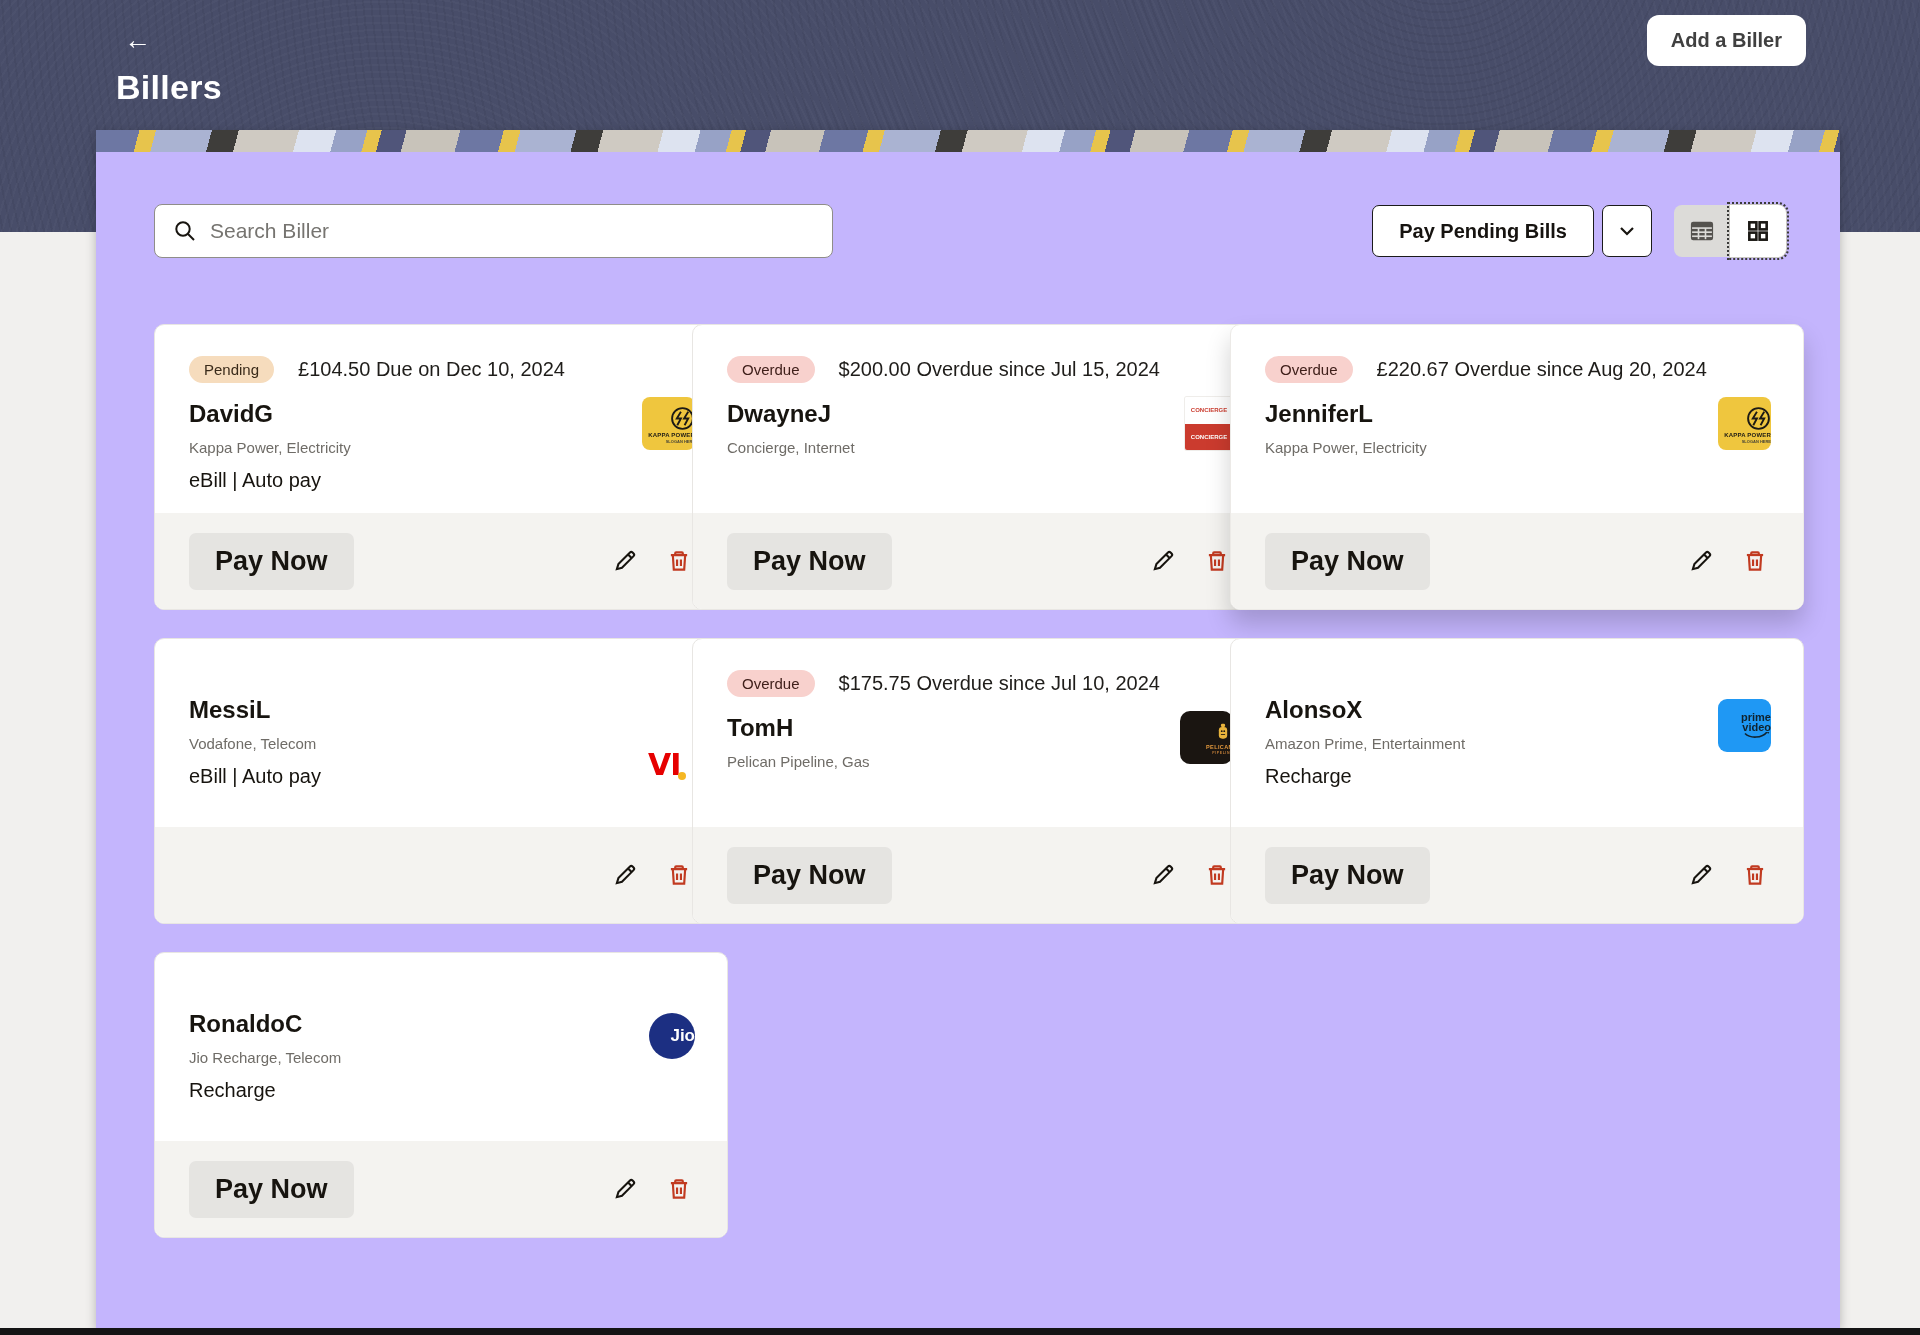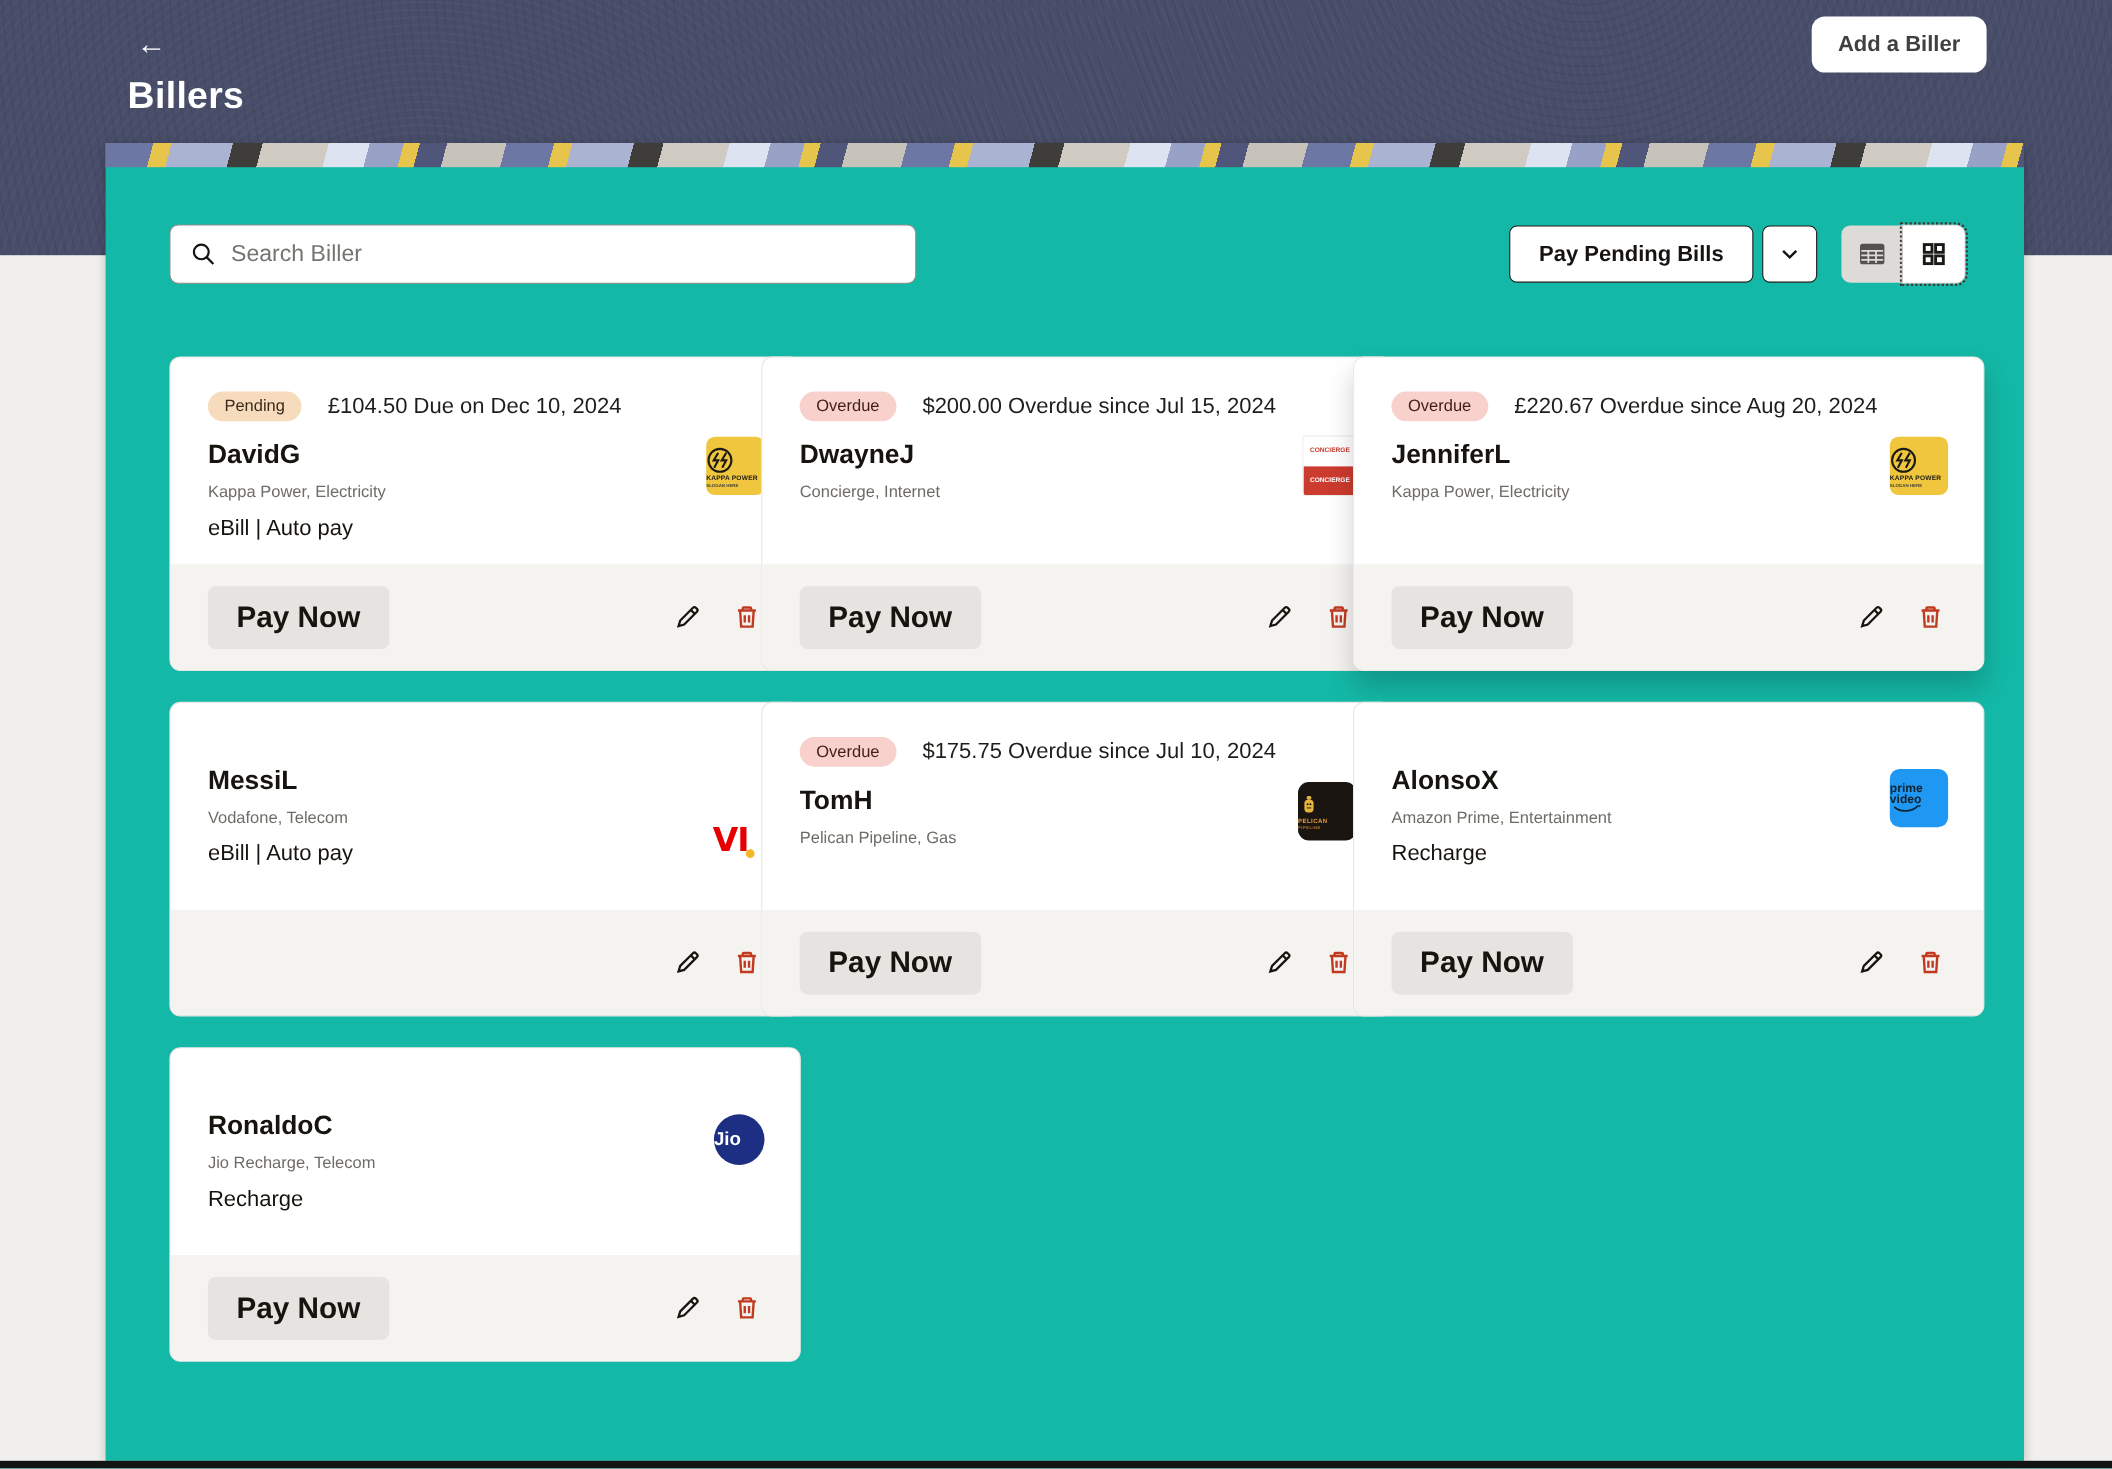--- a/index.html
+++ b/index.html
@@ -29,21 +29,21 @@
   }
   .add-biller-btn{
     position:absolute; right:114px; top:15px; height:51px;
     background:#ffffff; color:#404040; border:none; border-radius:12px;
     font-size:20px; font-weight:bold; padding:0 24px; cursor:pointer;
     font-family:"Liberation Sans",sans-serif;
   }
   
   .panel{
     position:absolute; left:96px; top:130px; width:1744px; height:1198px;
-    background:#14b8a6;
+    background:#c4b5fd;
     box-shadow:0 3px 10px rgba(0,0,0,0.25);
   }
   .panel-banner{
     position:absolute; left:0; top:0; width:100%; height:22px;
     background:repeating-linear-gradient(105deg,
       #6d77a3 0 42px, #e7c44c 42px 58px, #aab3d2 58px 112px, #3e3d3a 112px 138px,
       #cfcac2 138px 196px, #dde3f0 196px 232px, #97a2c6 232px 262px, #e7c44c 262px 276px,
       #50557a 276px 300px, #c8c3ba 300px 352px);
   }
   
@@ -116,21 +116,21 @@
     font-family:"Liberation Sans",sans-serif;
   }
   .footer-spacer{ flex:1; }
   .icon-btn{
     background:none; border:none; width:36px; height:36px;
     display:flex; align-items:center; justify-content:center; cursor:pointer;
   }
   
   .card-logo{ position:absolute; right:32px; top:72px; }
   .card.no-badge .card-logo{ top:60px; }
-  .logo{ display:flex; flex-direction:column; align-items:flex-start; justify-content:center; }
+  .logo{ display:flex; flex-direction:column; align-items:flex-end; justify-content:center; }
   .logo.kappa{
     width:53px; height:53px; border-radius:8px; background:#efc63e; gap:1px; padding-top:2px;
   }
   .kappa-line1{ font-size:6px; font-weight:bold; color:#1c1a15; letter-spacing:.2px; white-space:nowrap;}
   .kappa-line2{ font-size:4px; font-weight:bold; color:#4a4637; white-space:nowrap;}
   .logo.concierge{ width:48px; height:53px; border-radius:2px; overflow:hidden; box-shadow:0 0 0 1px #efedea;}
   .conc-top{ width:100%; height:50%; background:#ffffff; color:#cb3b2e; font-size:6px; font-weight:bold;
              display:flex; align-items:center; justify-content:center; }
   .conc-bottom{ width:100%; height:50%; background:#cb3b2e; color:#ffffff; font-size:6px; font-weight:bold;
              display:flex; align-items:center; justify-content:center; }

